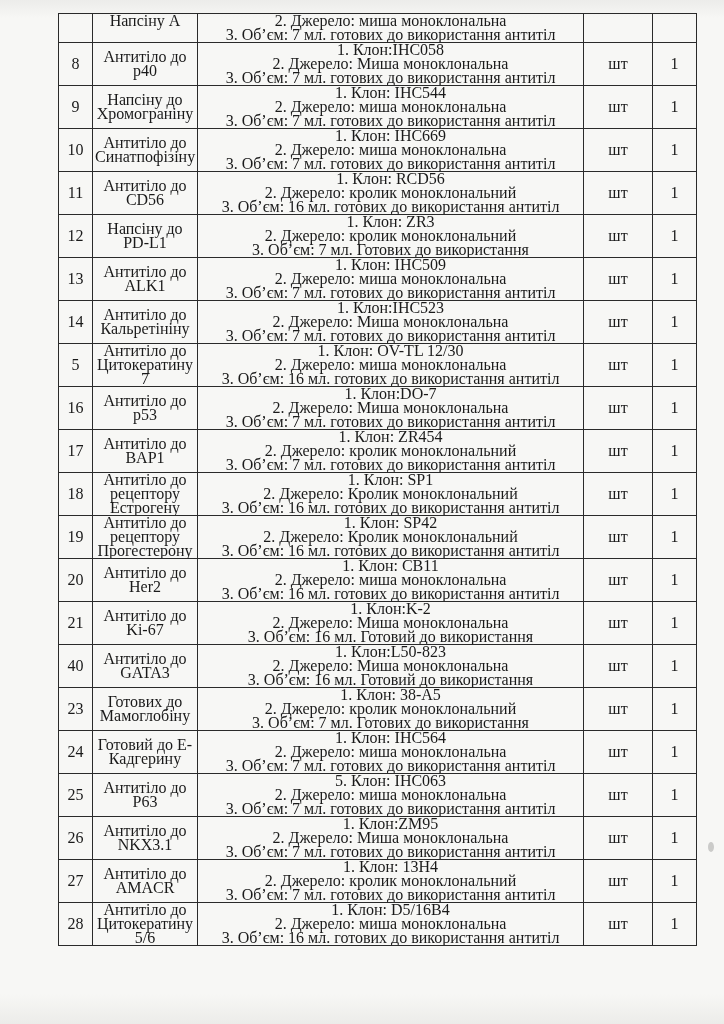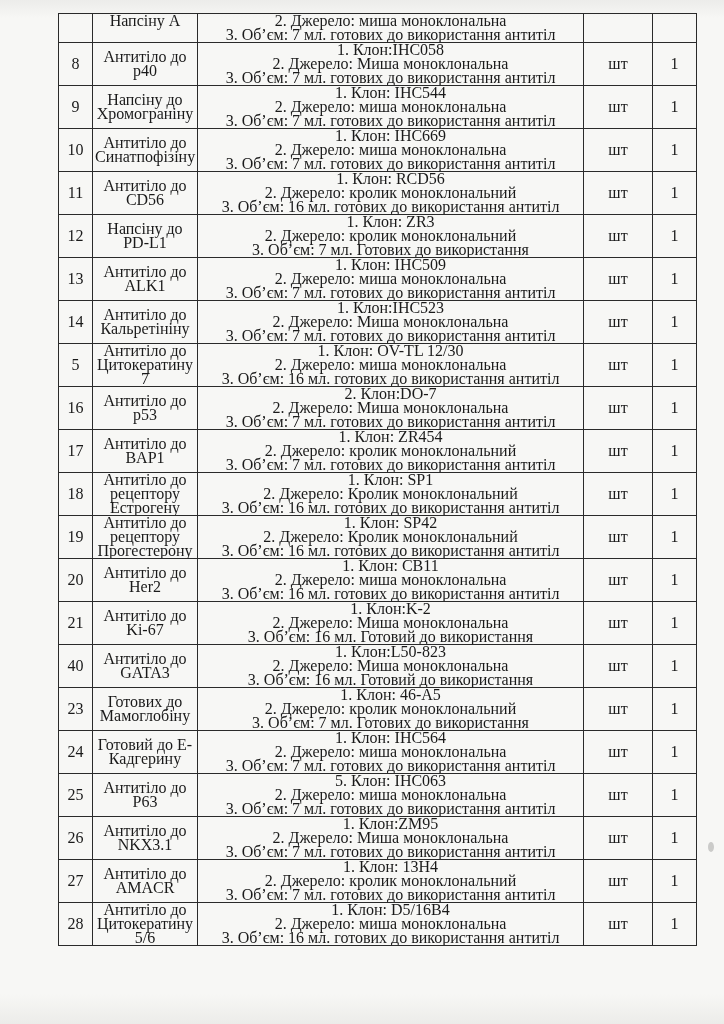--- a/index.html
+++ b/index.html
@@ -155,21 +155,21 @@
           <div>2. Джерело: миша моноклональна</div>
           <div>3. Об’єм: 16 мл. готових до використання антитіл</div>
         </td>
         <td>шт</td>
         <td>1</td>
       </tr>
       <tr class="row">
         <td>16</td>
         <td>Антитіло до р53</td>
         <td class="desc">
-          <div>2. Клон:DO-7</div>
+          <div>1. Клон:DO-7</div>
           <div>2. Джерело: Миша моноклональна</div>
           <div>3. Об’єм: 7 мл. готових до використання антитіл</div>
         </td>
         <td>шт</td>
         <td>1</td>
       </tr>
       <tr class="row">
         <td>17</td>
         <td>Антитіло до BAP1</td>
         <td class="desc">
@@ -232,21 +232,21 @@
           <div>2. Джерело: Миша моноклональна</div>
           <div>3. Об’єм: 16 мл. Готовий до використання</div>
         </td>
         <td>шт</td>
         <td>1</td>
       </tr>
       <tr class="row">
         <td>23</td>
         <td>Готових до Мамоглобіну</td>
         <td class="desc">
-          <div>1. Клон: 46-A5</div>
+          <div>1. Клон: 38-A5</div>
           <div>2. Джерело: кролик моноклональний</div>
           <div>3. Об’єм: 7 мл. Готових до використання</div>
         </td>
         <td>шт</td>
         <td>1</td>
       </tr>
       <tr class="row">
         <td>24</td>
         <td>Готовий до E-Кадгерину</td>
         <td class="desc">

